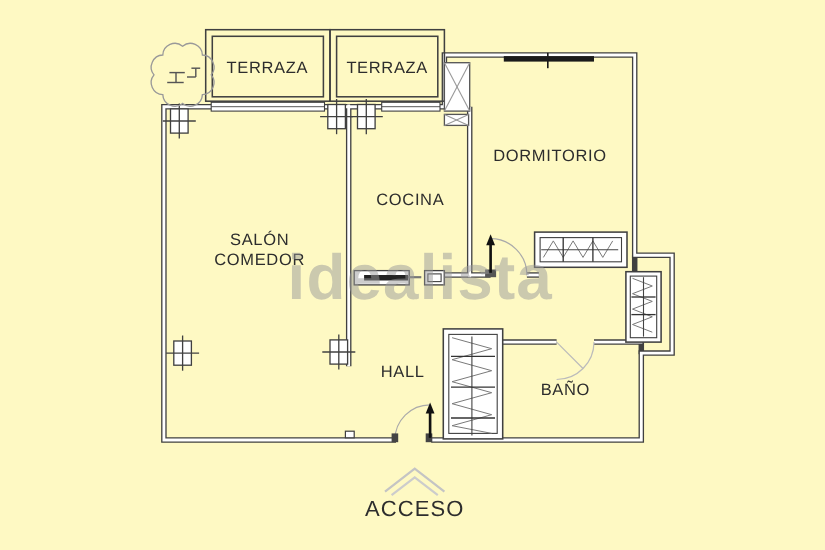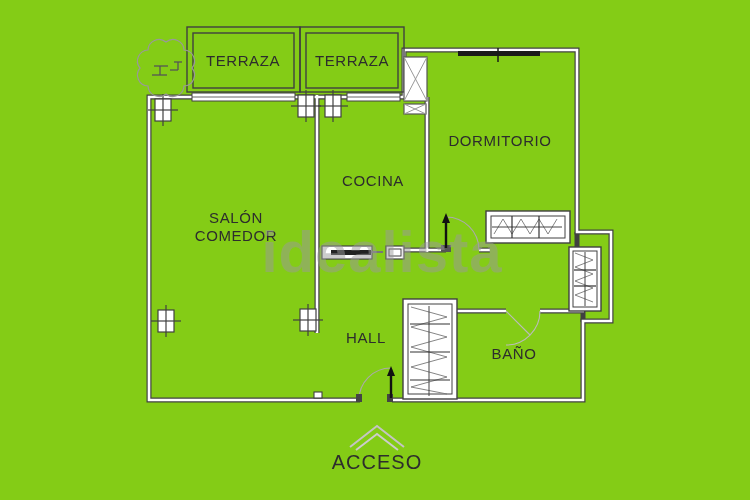--- a/index.html
+++ b/index.html
@@ -1,16 +1,16 @@
 <!DOCTYPE html>
 <html><head>
 <meta charset="utf-8">
 <style>
   html,body{margin:0;padding:0;background:#ffffff;}
-  .stage{position:relative;width:750px;height:500px;background:#84cc16;overflow:hidden;
+  .stage{position:relative;width:750px;height:500px;background:#fef9c3;overflow:hidden;
          font-family:"Liberation Sans",sans-serif;}
   svg{display:block;}
   text{font-family:"Liberation Sans",sans-serif;}
   .room-label{fill:#2d2d2d;font-size:15px;letter-spacing:0.6px;}
   .access-label{fill:#2d2d2d;font-size:20px;letter-spacing:1px;}
   .watermark{font-size:58px;font-weight:700;letter-spacing:1px;opacity:0.5;}
 </style>
 </head>
 <body>
 

